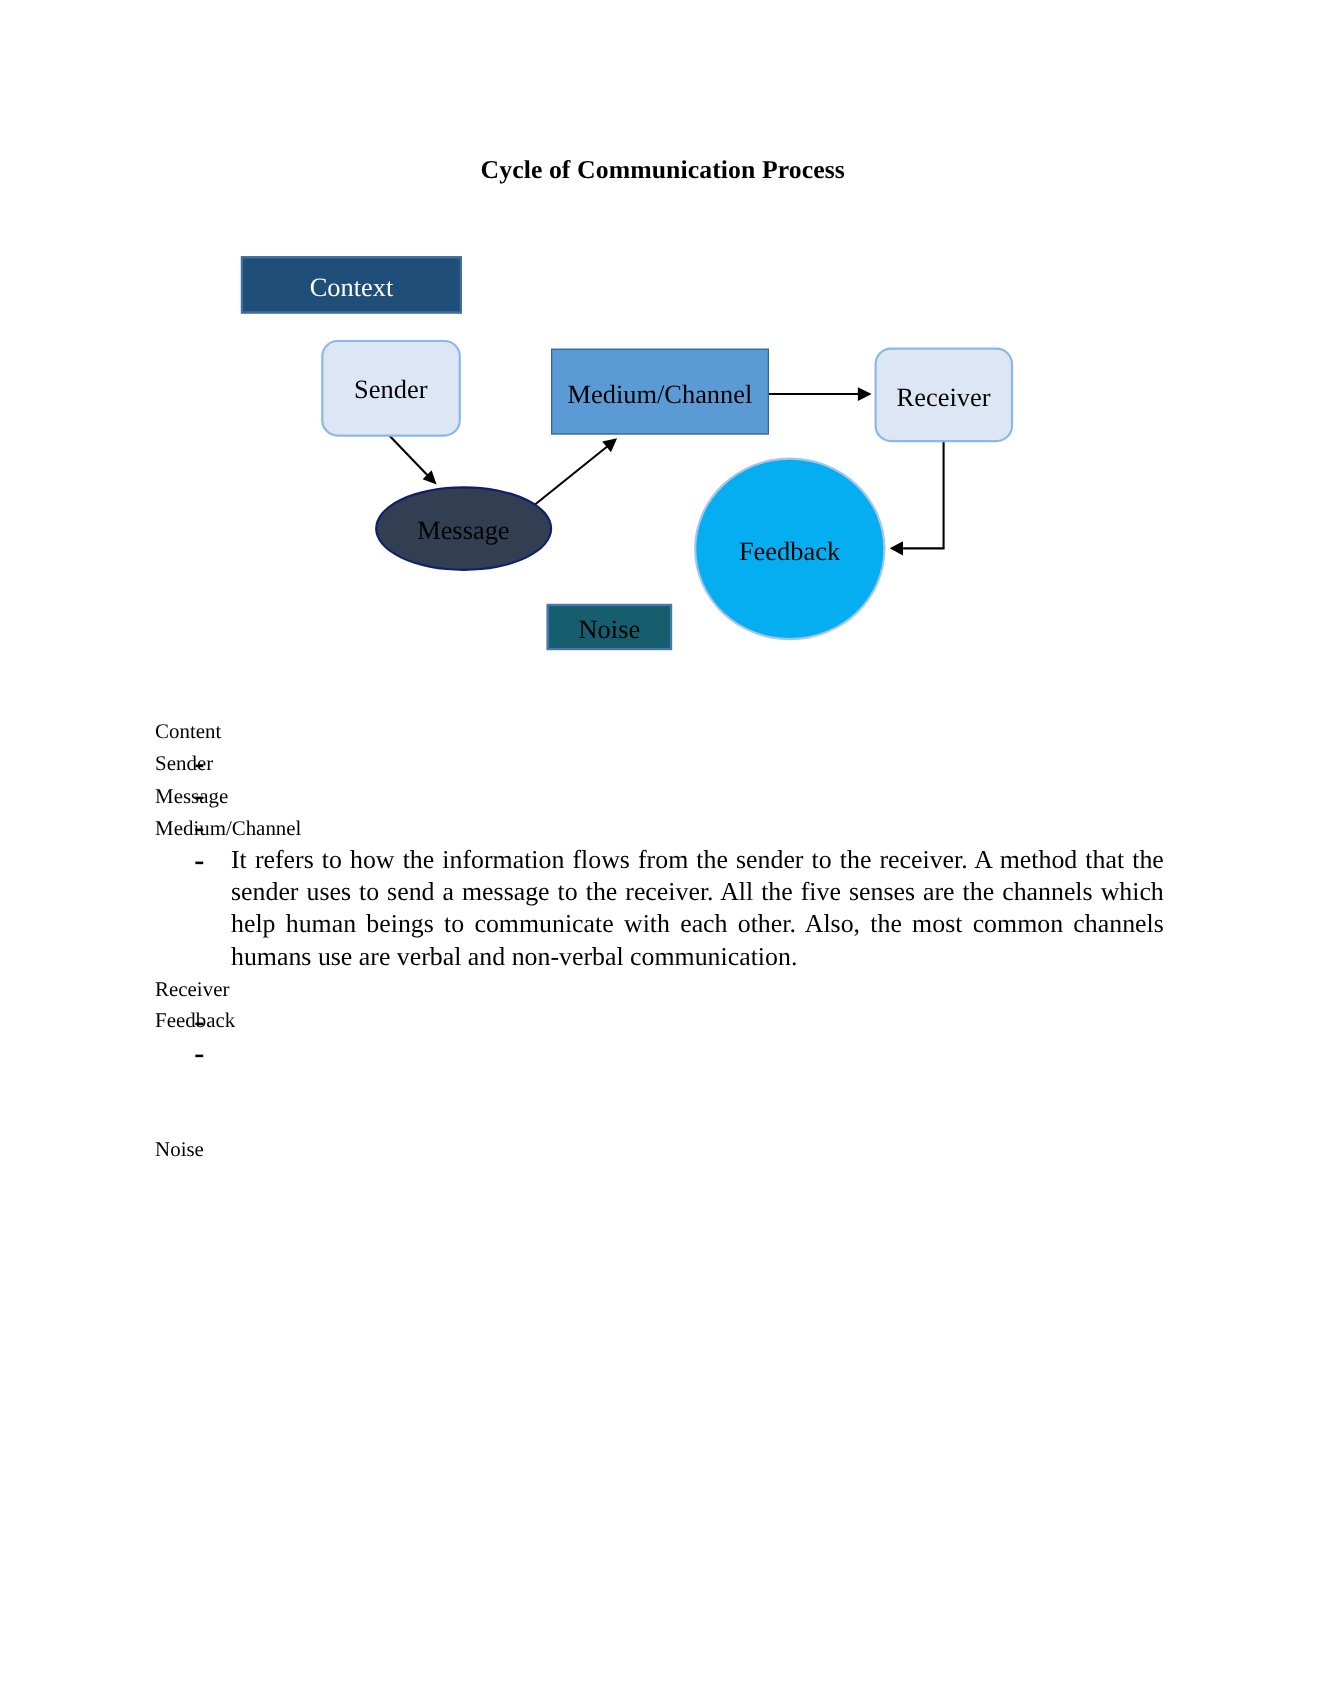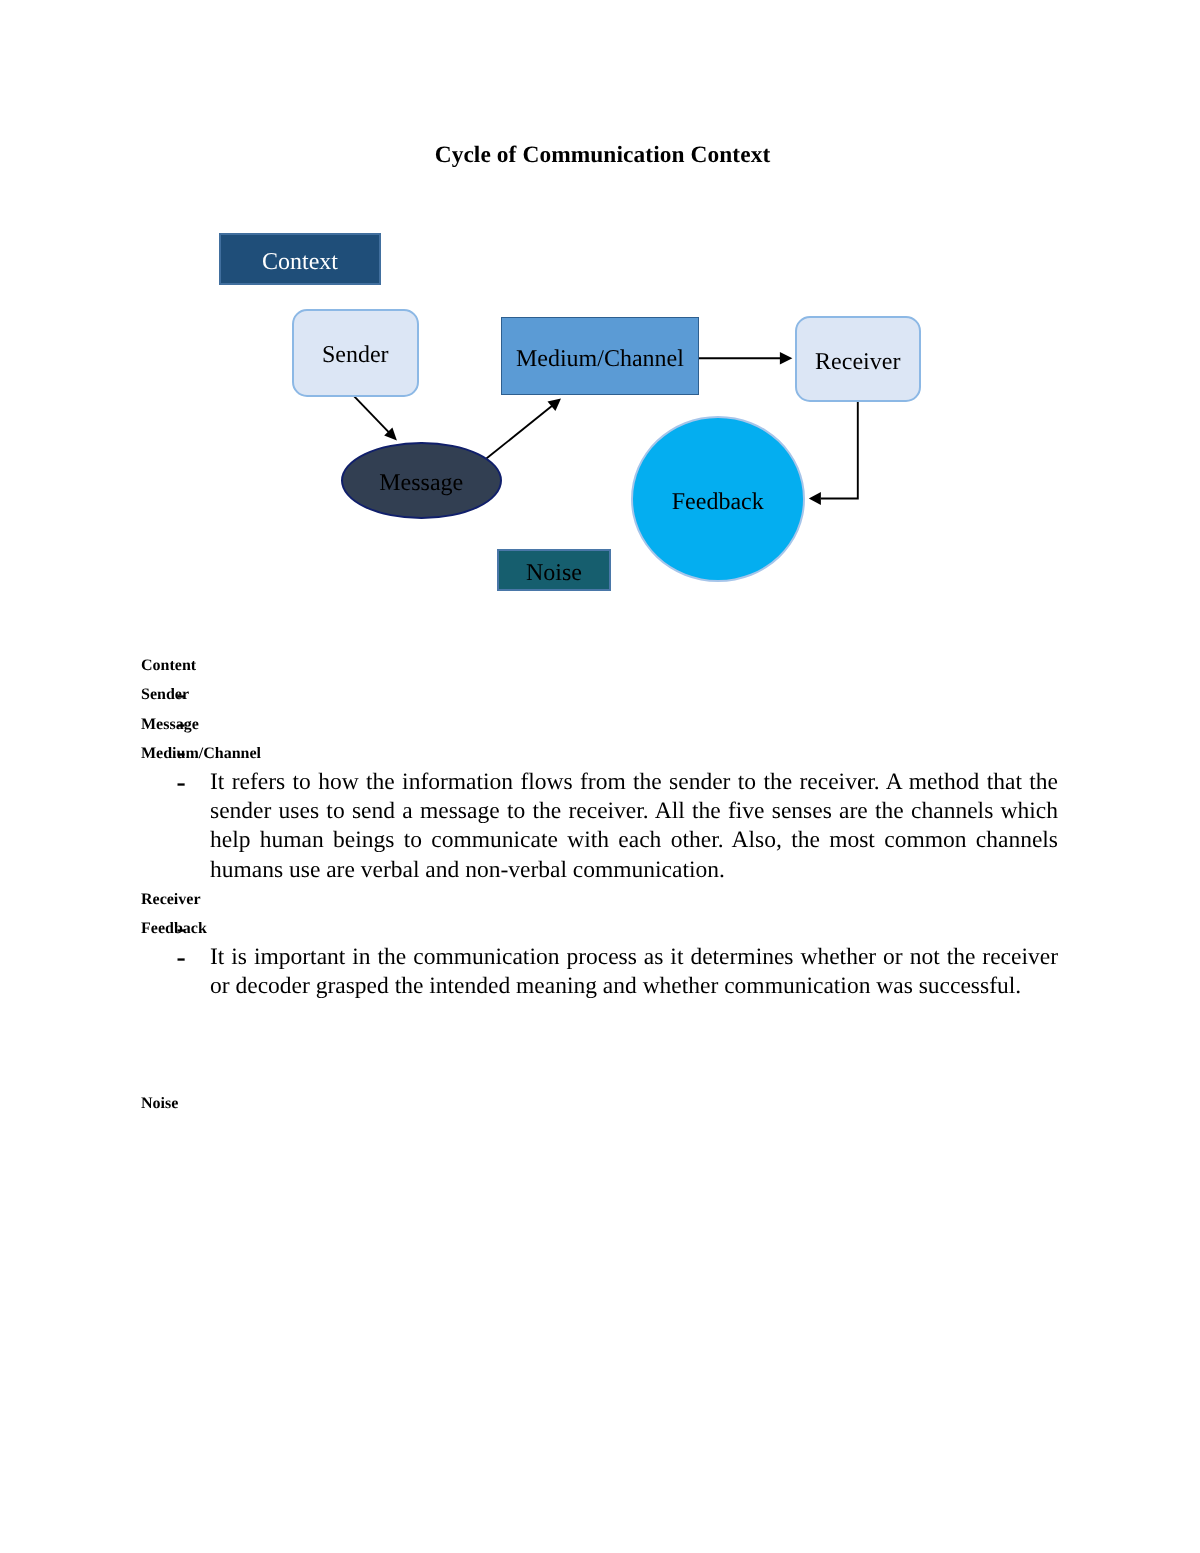--- a/index.html
+++ b/index.html
@@ -13,51 +13,51 @@
 
   
   .doc-title{position:absolute;left:0;top:141px;width:1200px;text-align:center;
              font-weight:bold;font-size:23.4px;line-height:28px;letter-spacing:0.08px;padding-left:5px;box-sizing:border-box;}
 
   
   .diagram{position:absolute;left:0;top:0;width:1200px;height:620px;}
   .shape{position:absolute;box-sizing:border-box;display:flex;
          align-items:center;justify-content:center;font-size:24px;line-height:1;}
 
-  .ctx-box{left:219px;top:232.8px;width:162px;height:52.4px;
+  .ctx-box{left:219px;top:232.8px;width:201px;height:52.4px;
            background:#1F4E79;border:2px solid #416F9E;color:#ffffff;}
   .sender-box{left:292px;top:309px;width:126.5px;height:87.5px;
               background:#DCE6F5;border:2.4px solid #8CB8E5;border-radius:15px;color:#000;}
   .medium-box{left:500.8px;top:316.8px;width:198.3px;height:78.5px;
               background:#5B9BD5;border:1.6px solid #2E5F8F;color:#000;}
   .receiver-box{left:794.5px;top:316px;width:126.5px;height:86px;
                 background:#DCE6F5;border:2.4px solid #8CB8E5;border-radius:15px;color:#000;}
   .message-ell{left:340.5px;top:441.5px;width:161.5px;height:77.5px;
                background:#323F52;border:2.8px solid #101F6B;border-radius:50%;color:#000;}
   .noise-box{left:496.9px;top:549px;width:114.1px;height:42px;
              background:#165E6E;border:2.2px solid #4A77A8;color:#000;}
   .feedback-circle{left:630.8px;top:415.8px;width:173.9px;height:166.2px;
                    background:#04AEF0;border:2.6px solid #A6C5EA;border-radius:50%;color:#000;}
   .shape span{position:relative;top:2.7px;}
 
   
   .bodytext{position:absolute;left:141px;top:651.2px;width:917px;
             font-size:23.5px;line-height:29.2px;}
-  h3.hd{margin:0;font-size:16px;font-weight:bold;line-height:29.2px;}
+  h3.hd{margin:0;font-size:19px;font-weight:normal;line-height:29.2px;}
   .bullet{position:relative;margin:0;padding-left:69px;text-align:justify;
           line-height:29.2px;}
   .bullet .dash{position:absolute;left:35.5px;top:-1.5px;font-weight:bold;font-size:27.5px;}
   .gap{height:29.2px;}
 </style>
 </head>
 <body>
 
 <div class="page">
 
-  <div class="doc-title">Cycle of Communication Context</div>
+  <div class="doc-title">Cycle of Communication Process</div>
 
   <div class="diagram">
 
     <svg class="connectors" width="1200" height="620" style="position:absolute;left:0;top:0;">
       <g stroke="#000000" fill="#000000" stroke-width="1.9" stroke-linecap="butt">
         <path fill="none" d="M352.8 394.8 L390.6 434.1"></path>
         <path stroke="none" d="M396.9 440.5 L384.2 435.6 L392.4 427.4 Z"></path>
         <path fill="none" d="M486.4 458.6 L554.0 404.3"></path>
         <path stroke="none" d="M561.0 398.5 L555.4 411.1 L547.5 401.4 Z"></path>
         <path fill="none" d="M698 358.2 L781 358.2"></path>
@@ -114,21 +114,20 @@
     </p>
 
     <h3 class="hd">Receiver</h3>
     <p class="bullet">
       <span class="dash">-</span>
     </p>
 
     <h3 class="hd">Feedback</h3>
     <p class="bullet">
       <span class="dash">-</span>
-      <span>It is important in the communication process as it determines whether or not the receiver or decoder grasped the intended meaning and whether communication was successful.</span>
     </p>
 
     <div class="gap"></div>
     <div class="gap"></div>
     <div class="gap"></div>
 
     <h3 class="hd">Noise</h3>
   </div>
 
 </div>

